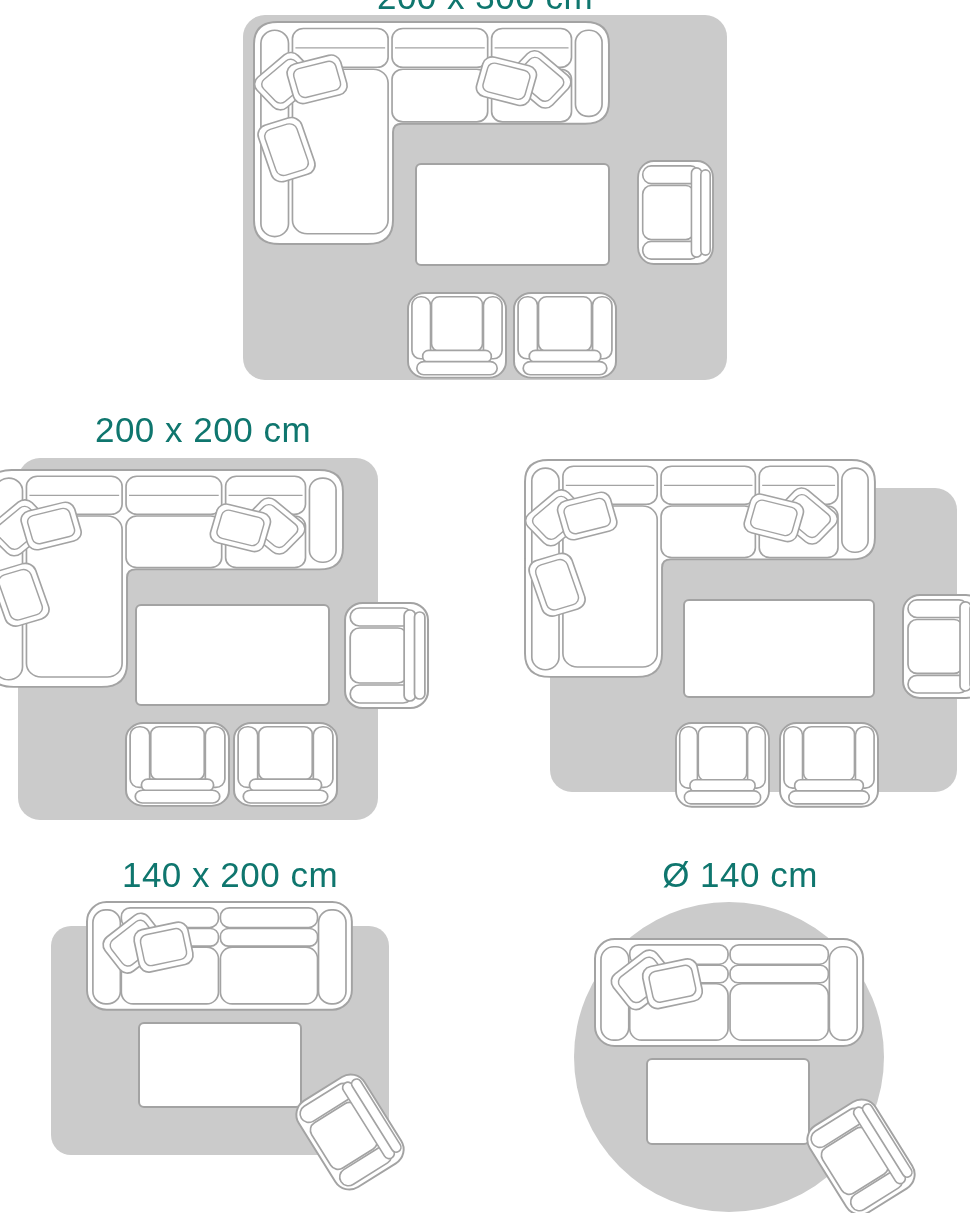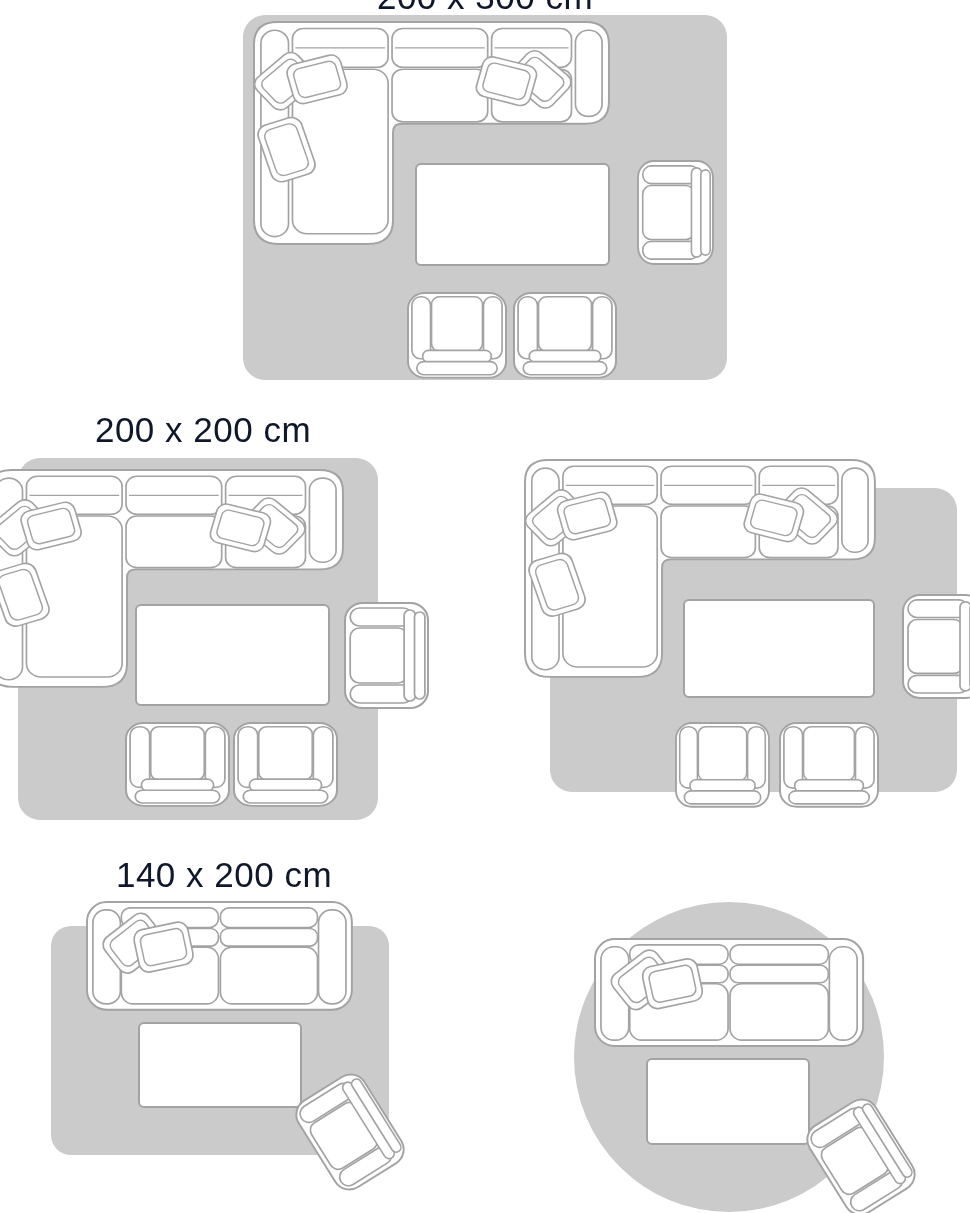--- a/index.html
+++ b/index.html
@@ -10,38 +10,39 @@
     font-family:"Liberation Sans",sans-serif;
   }
   .stage{position:absolute;inset:0;width:970px;height:1213px;}
   .title{
     position:absolute;
     transform:translateX(-50%);
     font-size:35px;
     line-height:34px;
     font-weight:400;
     letter-spacing:.5px;
-    color:#0f172a;
+    color:#0f766e;
     white-space:nowrap;
     user-select:none;
   }
   svg.canvas{position:absolute;left:0;top:0;display:block;}
   .rug{fill:#cbcbcb;stroke:none;}
   .furn{fill:#ffffff;stroke:#a3a3a3;stroke-width:2;stroke-linejoin:round;}
   .seam{fill:#ffffff;stroke:#a3a3a3;stroke-width:1.7;stroke-linejoin:round;}
   .line{fill:none;stroke:#a3a3a3;stroke-width:1.5;}
 </style>
 </head>
 <body>
 
 <div class="stage">
 
   <div class="title" style="left:485px;top:-20px;">200 x 300 cm</div>
   <div class="title" style="left:203px;top:413px;">200 x 200 cm</div>
-  <div class="title" style="left:224px;top:858px;">140 x 200 cm</div>
+  <div class="title" style="left:230px;top:858px;">140 x 200 cm</div>
+  <div class="title" style="left:740px;top:858px;">Ø 140 cm</div>
 
   <svg class="canvas" width="970" height="1213" viewBox="0 0 970 1213" aria-hidden="true">
     <defs>
 
       <g id="pillow">
         <rect class="seam" x="0" y="0" width="56" height="44" rx="10"></rect>
         <rect class="line" x="6" y="6" width="44" height="32" rx="7"></rect>
       </g>
 
       <g id="pillow-tall">

